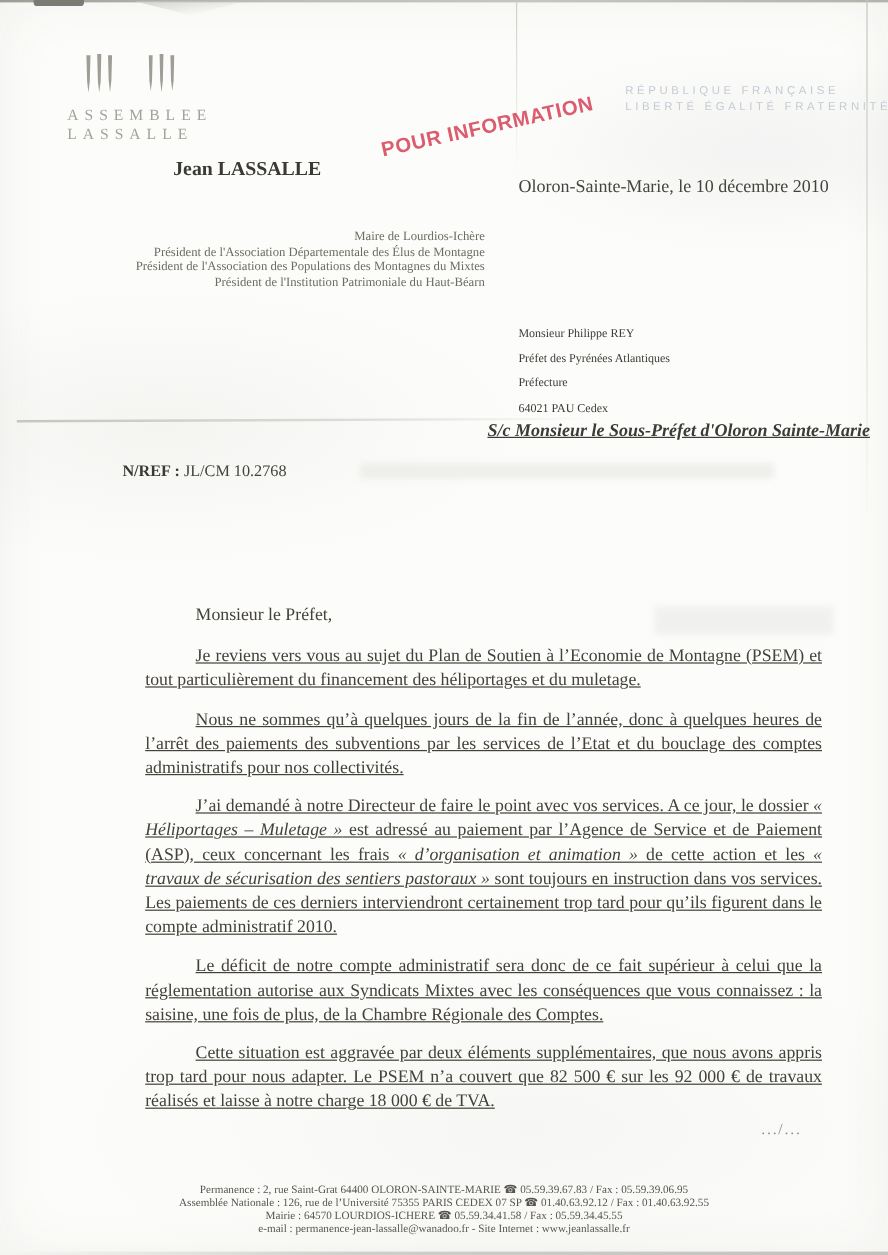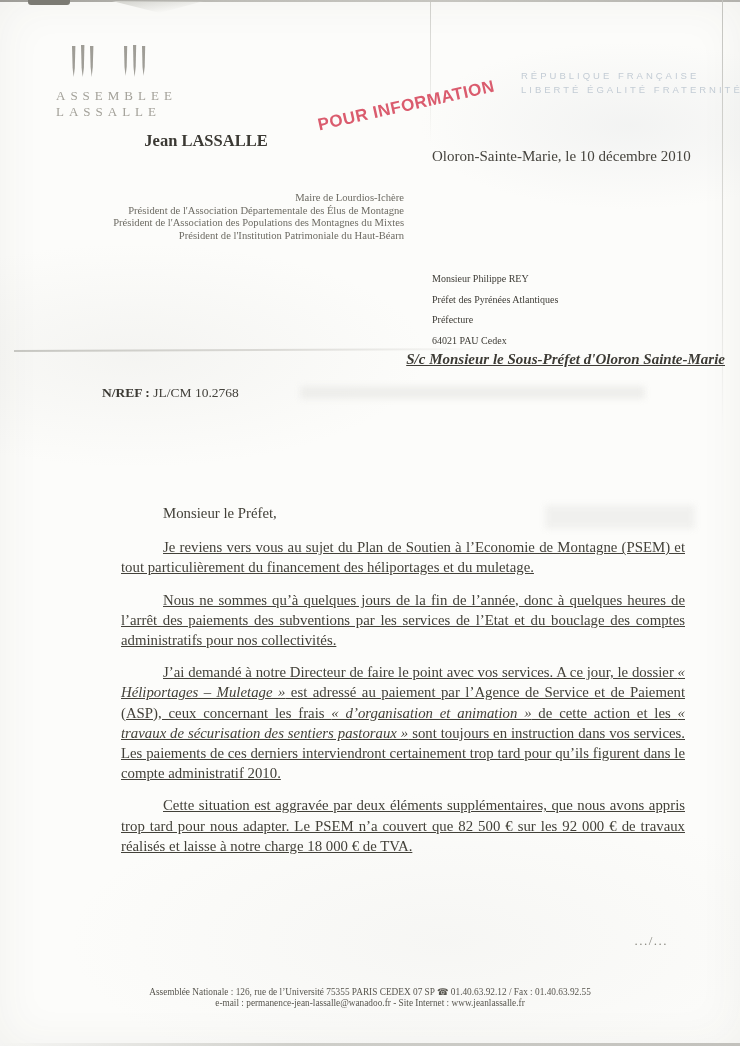--- a/index.html
+++ b/index.html
@@ -134,23 +134,26 @@
 
   <div class="refs">
     <div class="ref-line"><b>N/REF :</b> <span>JL/CM 10.2768</span></div>
   </div>
 
   <div class="letter-body">
     <div class="salutation">Monsieur le Préfet,</div>
     <p>Je reviens vers vous au sujet du Plan de Soutien à l’Economie de Montagne (PSEM) et tout particulièrement du financement des héliportages et du muletage.</p>
     <p>Nous ne sommes qu’à quelques jours de la fin de l’année, donc à quelques heures de l’arrêt des paiements des subventions par les services de l’Etat et du bouclage des comptes administratifs pour nos collectivités.</p>
     <p><span>J’ai demandé à notre Directeur de faire le point avec vos services. A ce jour, le dossier </span><span class="q">« Héliportages – Muletage »</span><span> est adressé au paiement par l’Agence de Service et de Paiement (ASP), ceux concernant les frais </span><span class="q">« d’organisation et animation »</span><span> de cette action et les </span><span class="q">« travaux de sécurisation des sentiers pastoraux »</span><span> sont toujours en instruction dans vos services. Les paiements de ces derniers interviendront certainement trop tard pour qu’ils figurent dans le compte administratif 2010.</span></p>
+    <p>Le déficit de notre compte administratif sera donc de ce fait supérieur à celui que la réglementation autorise aux Syndicats Mixtes avec les conséquences que vous connaissez : la saisine, une fois de plus, de la Chambre Régionale des Comptes.</p>
     <p>Cette situation est aggravée par deux éléments supplémentaires, que nous avons appris trop tard pour nous adapter. Le PSEM n’a couvert que 82 500 € sur les 92 000 € de travaux réalisés et laisse à notre charge 18 000 € de TVA.</p>
   </div>
 
   <div class="cont-mark">.../...</div>
 
   <div class="footer">
+    <div>Permanence : 2, rue Saint-Grat 64400 OLORON-SAINTE-MARIE ☎ 05.59.39.67.83 / Fax : 05.59.39.06.95</div>
     <div>Assemblée Nationale : 126, rue de l’Université 75355 PARIS CEDEX 07 SP ☎ 01.40.63.92.12 / Fax : 01.40.63.92.55</div>
+    <div>Mairie : 64570 LOURDIOS-ICHERE ☎ 05.59.34.41.58 / Fax : 05.59.34.45.55</div>
     <div>e-mail : permanence-jean-lassalle@wanadoo.fr - Site Internet : www.jeanlassalle.fr</div>
   </div>
 
 </div>
 
 </body></html>

